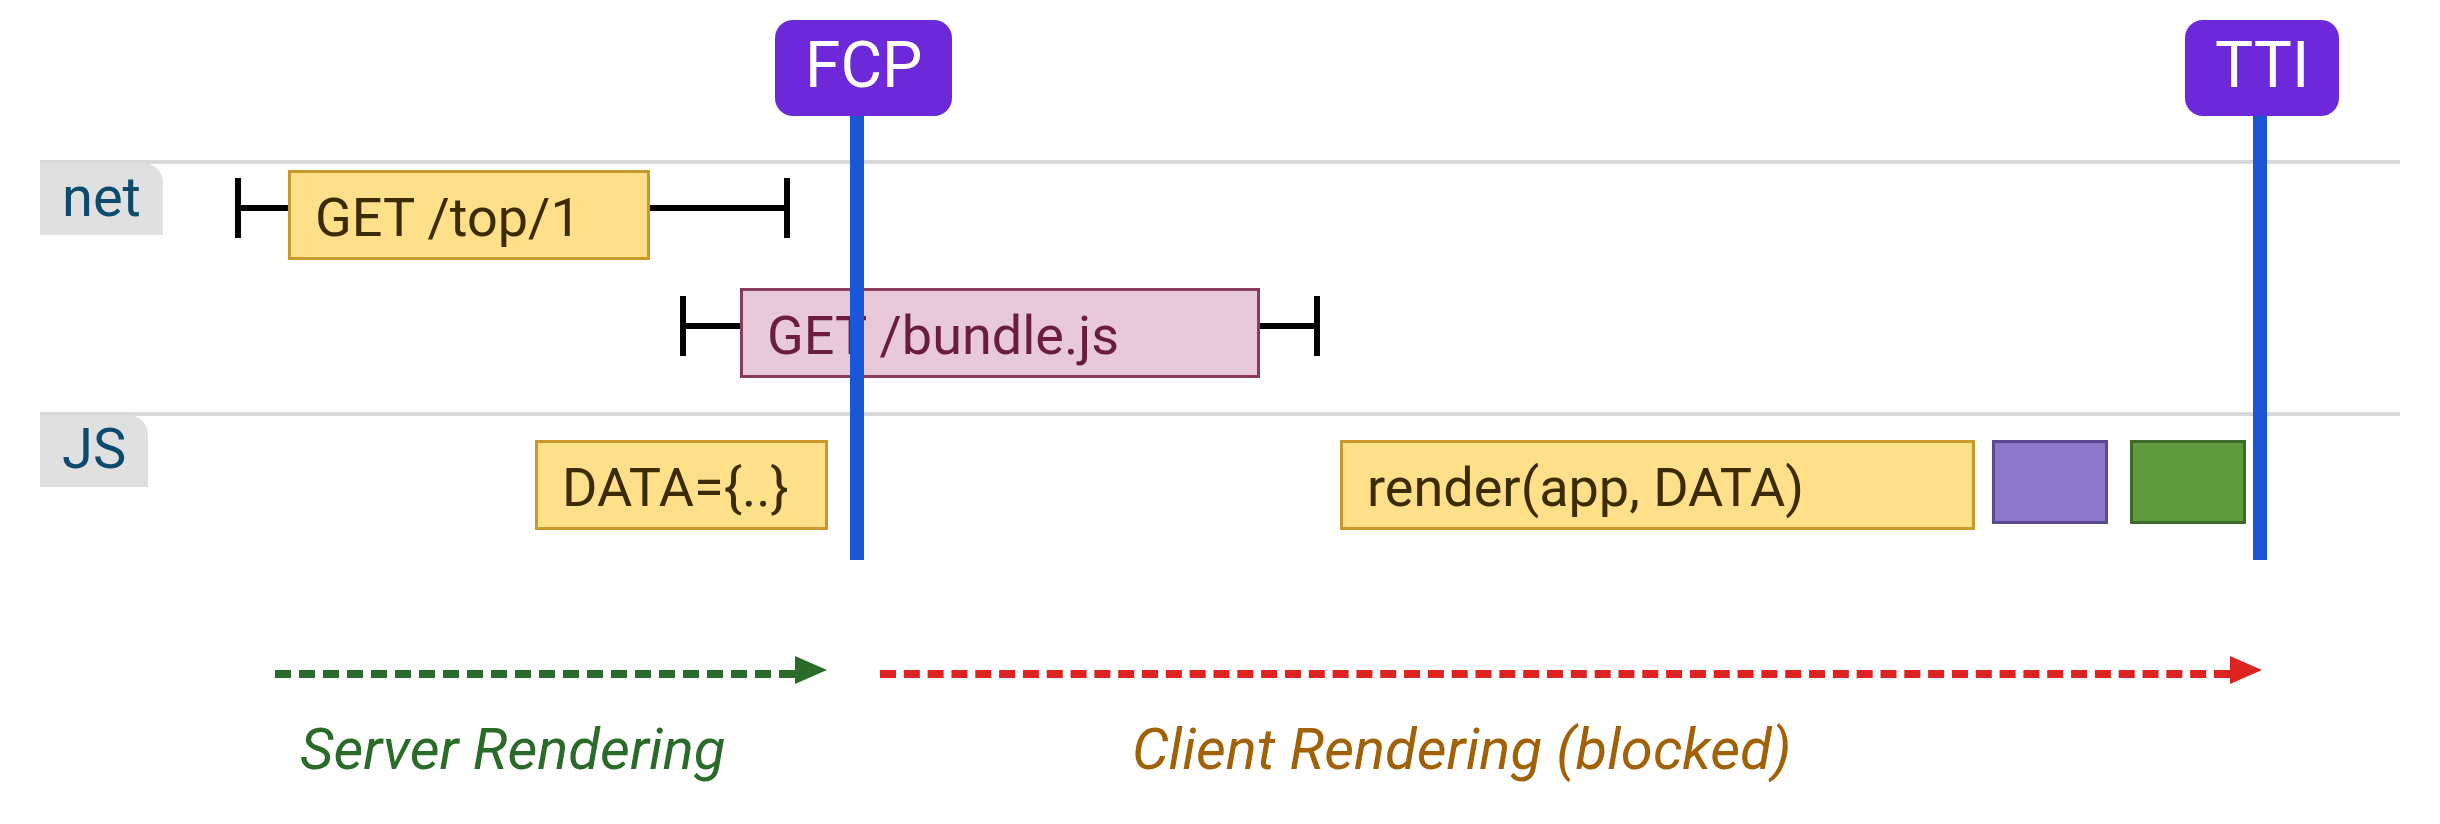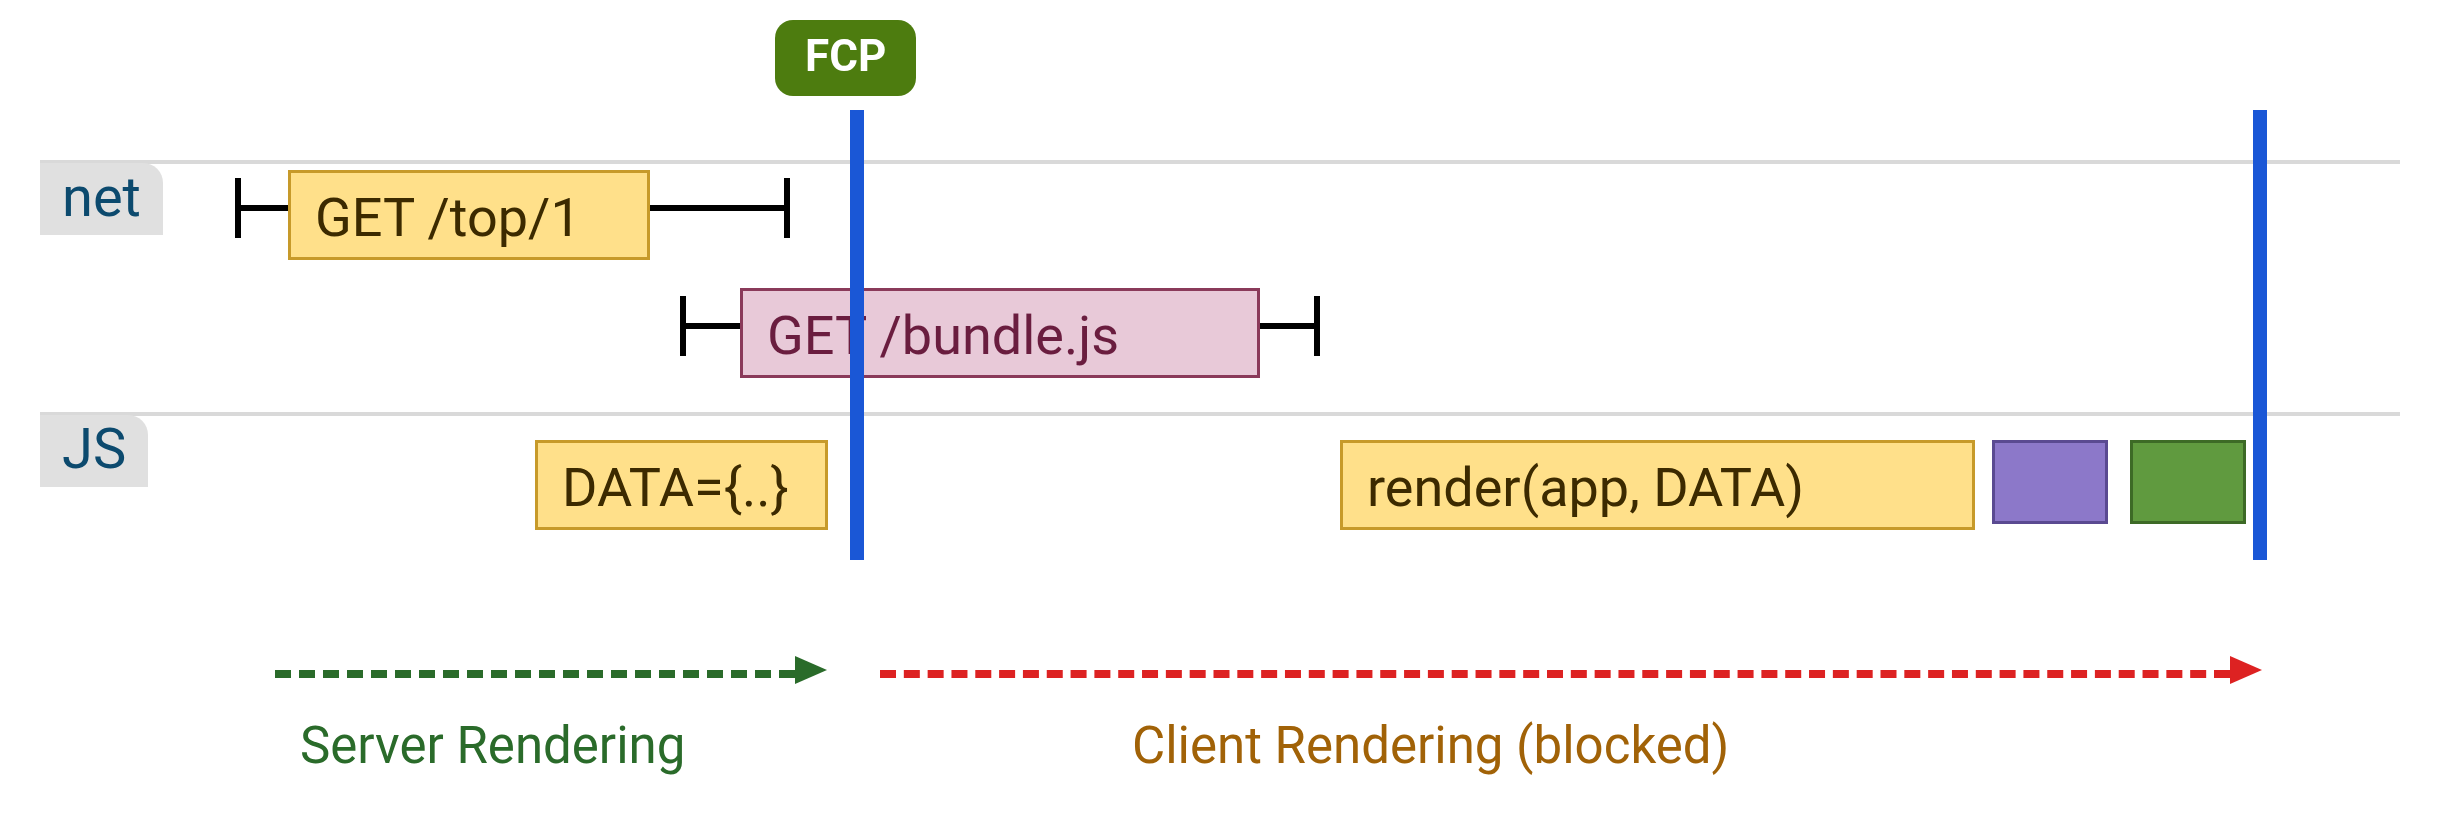--- a/index.html
+++ b/index.html
@@ -11,24 +11,24 @@
   }
   .stage {
     position: absolute;
     left: 0; top: 0;
     width: 2440px; height: 824px;
   }
   .abs { position: absolute; }
 
   
   .marker-pill {
-    background: #4d7c0f;
+    background: #6d28d9;
     color: #fff;
-    font-weight: 700;
-    font-size: 44px;
+    font-weight: 400;
+    font-size: 64px;
     border-radius: 18px;
     padding: 14px 30px 18px 30px;
     line-height: 1;
   }
   .marker-line {
     background: #1a57d6;
     width: 14px;
   }
 
   
@@ -92,22 +92,23 @@
   .arrow-red   { border-top-color: #d22; }
   .arrow-head {
     width: 0; height: 0;
     border-top: 14px solid transparent;
     border-bottom: 14px solid transparent;
   }
   .arrow-head-green { border-left: 32px solid #2a6b2a; }
   .arrow-head-red   { border-left: 32px solid #d22; }
 
   .phase-label {
-    font-size: 51px;
+    font-size: 58px;
     line-height: 1;
+    font-style: italic;
   }
   .phase-green { color: #2a6b2a; }
   .phase-red   { color: #a16207; margin-left: 32px; }
 </style>
 </head>
 <body>
 
 <div class="stage">
 
   <div class="abs track-line" style="left:40px; top:160px; width:2360px;"></div>
@@ -132,20 +133,23 @@
   <div class="abs bar bar-yellow" style="left:535px;  top:440px; width:293px;">DATA={..}</div>
   <div class="abs block-purple" style="left:1992px; top:440px; width:116px; height:84px;"></div>
   <div class="abs block-green" style="left:2130px; top:440px; width:116px; height:84px;"></div>
 
   <div class="abs marker-line" style="left:850px; top:110px; height:450px;"></div>
   <div class="abs marker-pill" style="left:775px; top:20px;">
     <span>FCP</span>
   </div>
 
   <div class="abs marker-line" style="left:2253px; top:110px; height:450px;"></div>
+  <div class="abs marker-pill" style="left:2185px; top:20px;">
+    <span>TTI</span>
+  </div>
 
   <div class="abs phase-arrow arrow-green" style="left:275px; top:670px; width:520px;"></div>
   <div class="abs arrow-head arrow-head-green" style="left:795px; top:656px;"></div>
   <div class="abs phase-label phase-green" style="left:300px; top:720px;">Server Rendering</div>
 
   <div class="abs phase-arrow arrow-red" style="left:880px; top:670px; width:1350px;"></div>
   <div class="abs arrow-head arrow-head-red" style="left:2230px; top:656px;"></div>
   <div class="abs phase-label phase-red" style="left:1100px; top:720px;">Client Rendering (blocked)</div>
 
 </div>

